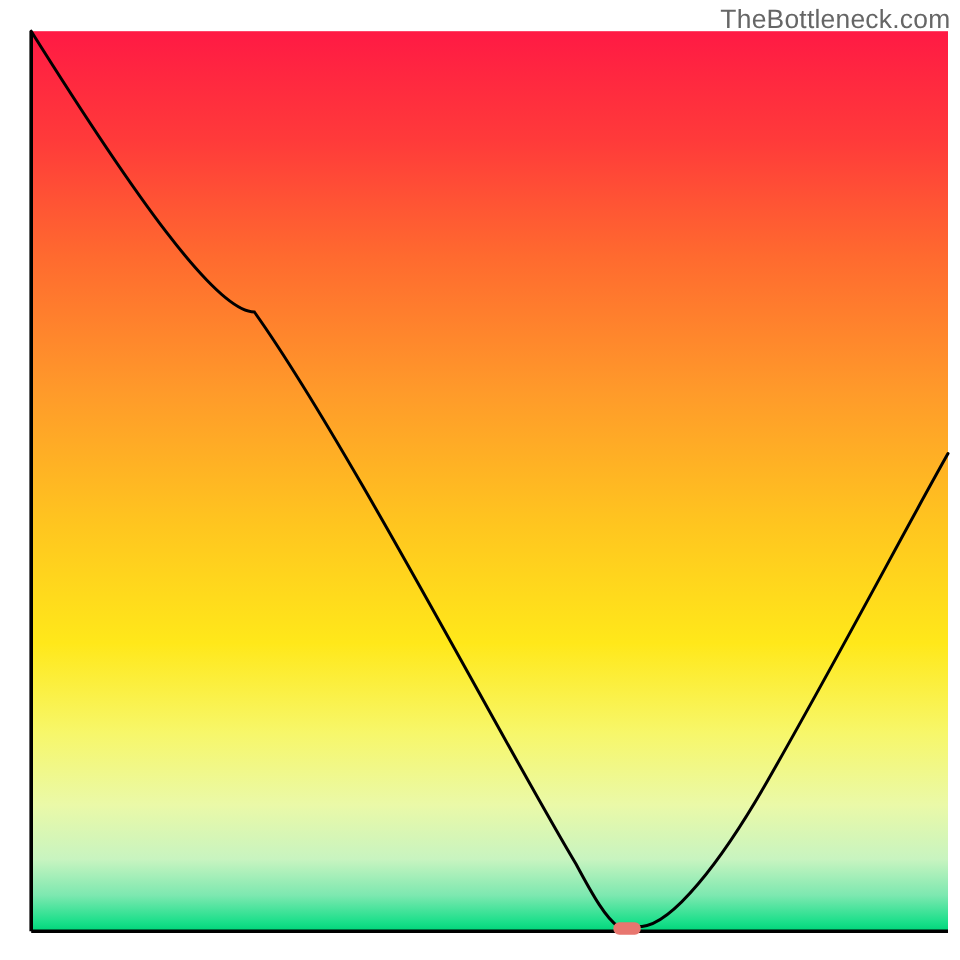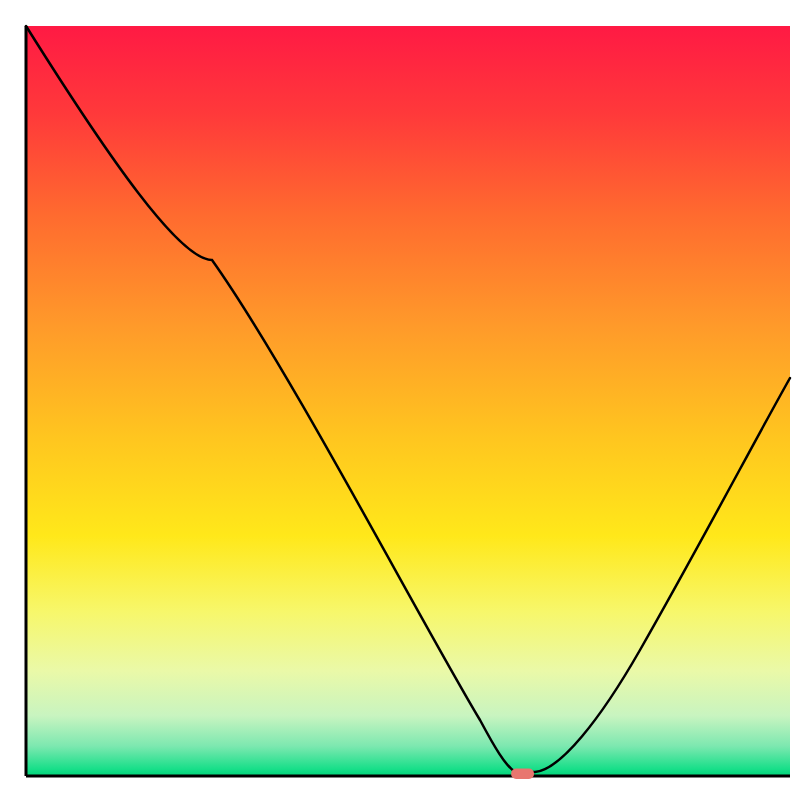--- a/index.html
+++ b/index.html
@@ -26,20 +26,21 @@
     letter-spacing: 0.2px;
   }
   svg {
     display: block;
   }
 </style>
 </head>
 <body>
 
 <div class="chart-container">
+  <div class="watermark">TheBottleneck.com</div>
 
   <svg id="chart-svg" width="800" height="800" viewBox="0 0 800 800">
     <defs>
       <linearGradient id="bg-grad" x1="0" y1="0" x2="0" y2="1">
           <stop offset="0%" stop-color="#ff1a44"></stop>
           <stop offset="12%" stop-color="#ff3a3a"></stop>
           <stop offset="25%" stop-color="#ff6a2f"></stop>
           <stop offset="40%" stop-color="#ff9a2a"></stop>
           <stop offset="55.00000000000001%" stop-color="#ffc61f"></stop>
           <stop offset="68%" stop-color="#ffe81a"></stop>

